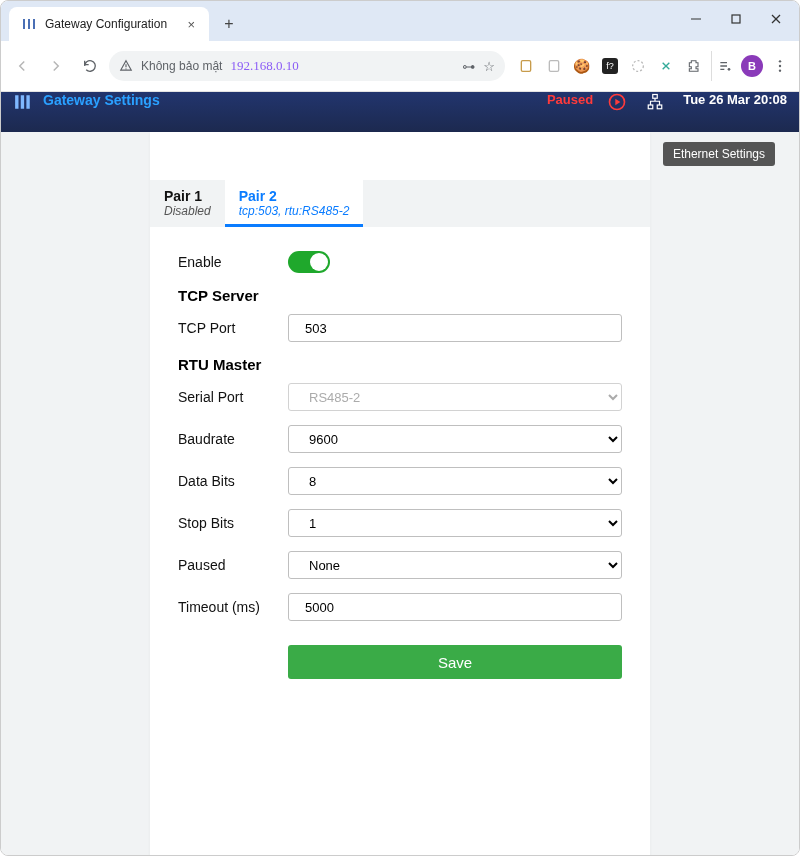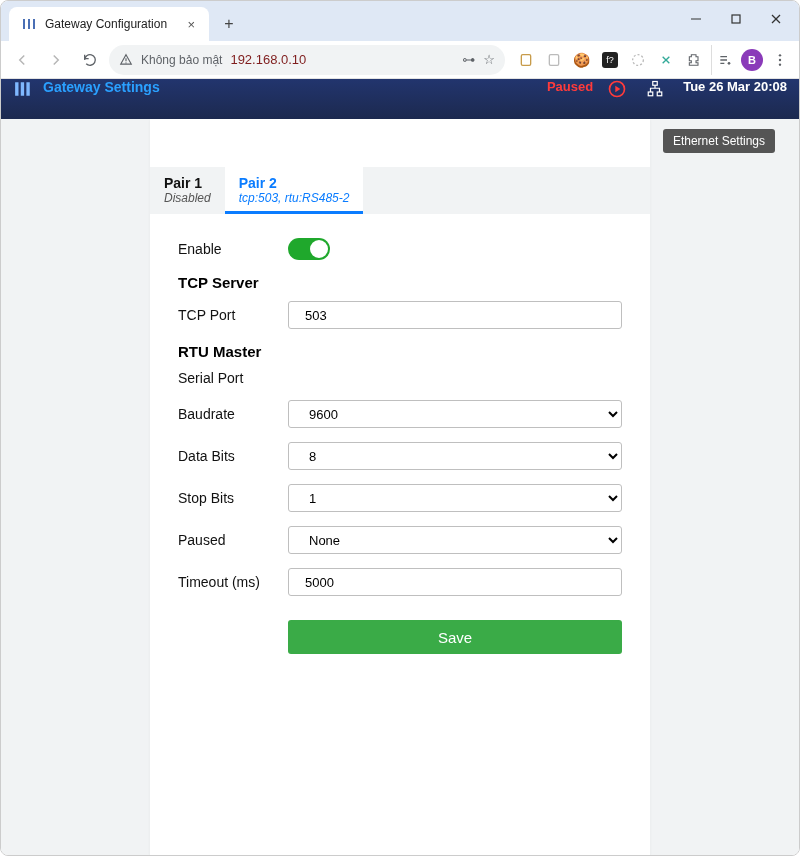--- a/index.html
+++ b/index.html
@@ -40,21 +40,21 @@
     display: inline-block;
     color: #4a6fb5;
   }
   .tab-title { flex: 1; color: #222; font-size: 12px; }
   .tab-close { color: #555; font-size: 13px; padding: 2px 4px; cursor: pointer; }
   .newtab { width: 28px; height: 28px; display:flex; align-items:center; justify-content:center; color:#444; font-size:16px; margin-left:6px; margin-bottom:3px; cursor:pointer; }
   .win-controls { position:absolute; right:6px; top:4px; display:flex; gap:6px; }
   .win-btn { width:34px; height:28px; display:flex; align-items:center; justify-content:center; color:#333; }
 
   .toolbar {
-    height: 38px;
+    height: 51px;
     background: #fff;
     display:flex;
     align-items:center;
     padding: 0 6px;
     gap: 4px;
     border-bottom: 1px solid #e3e3e3;
   }
   .tb-icon {
     width: 30px; height:30px;
     display:flex; align-items:center; justify-content:center;
@@ -67,21 +67,21 @@
     background: #f1f3f4;
     border-radius: 15px;
     display:flex;
     align-items:center;
     padding: 0 10px;
     gap:8px;
     color:#5f6368;
     font-size:13px;
   }
   .omnibox .insecure { font-size:12px; color:#5f6368; }
-  .omnibox .addr { color:#7f1d1d; }
+  .omnibox .addr { color:#8b5cf6;font-family:Liberation Serif, serif; }
   .right-icons { display:flex; align-items:center; gap:2px; padding-left:4px; }
   .right-icons .tb-icon { width:26px; }
   .avatar {
     width:22px; height:22px; border-radius:50%;
     background:#8a3ab9; color:#fff; font-size:11px; font-weight:600;
     display:flex; align-items:center; justify-content:center;
   }
 
   
   .app-header {
@@ -362,20 +362,25 @@
 
       <div class="row">
         <div class="lbl">TCP Port</div>
         <div class="ctrl"><input type="text" value="503" style=""></div>
       </div>
 
       <div class="section-h">RTU Master</div>
 
       <div class="row">
         <div class="lbl">Serial Port</div>
+        <div class="ctrl">
+          <select disabled="">
+            <option>RS485-2</option>
+          </select>
+        </div>
       </div>
 
       <div class="row">
         <div class="lbl">Baudrate</div>
         <div class="ctrl">
           <select>
             <option>9600</option>
           </select>
         </div>
       </div>

